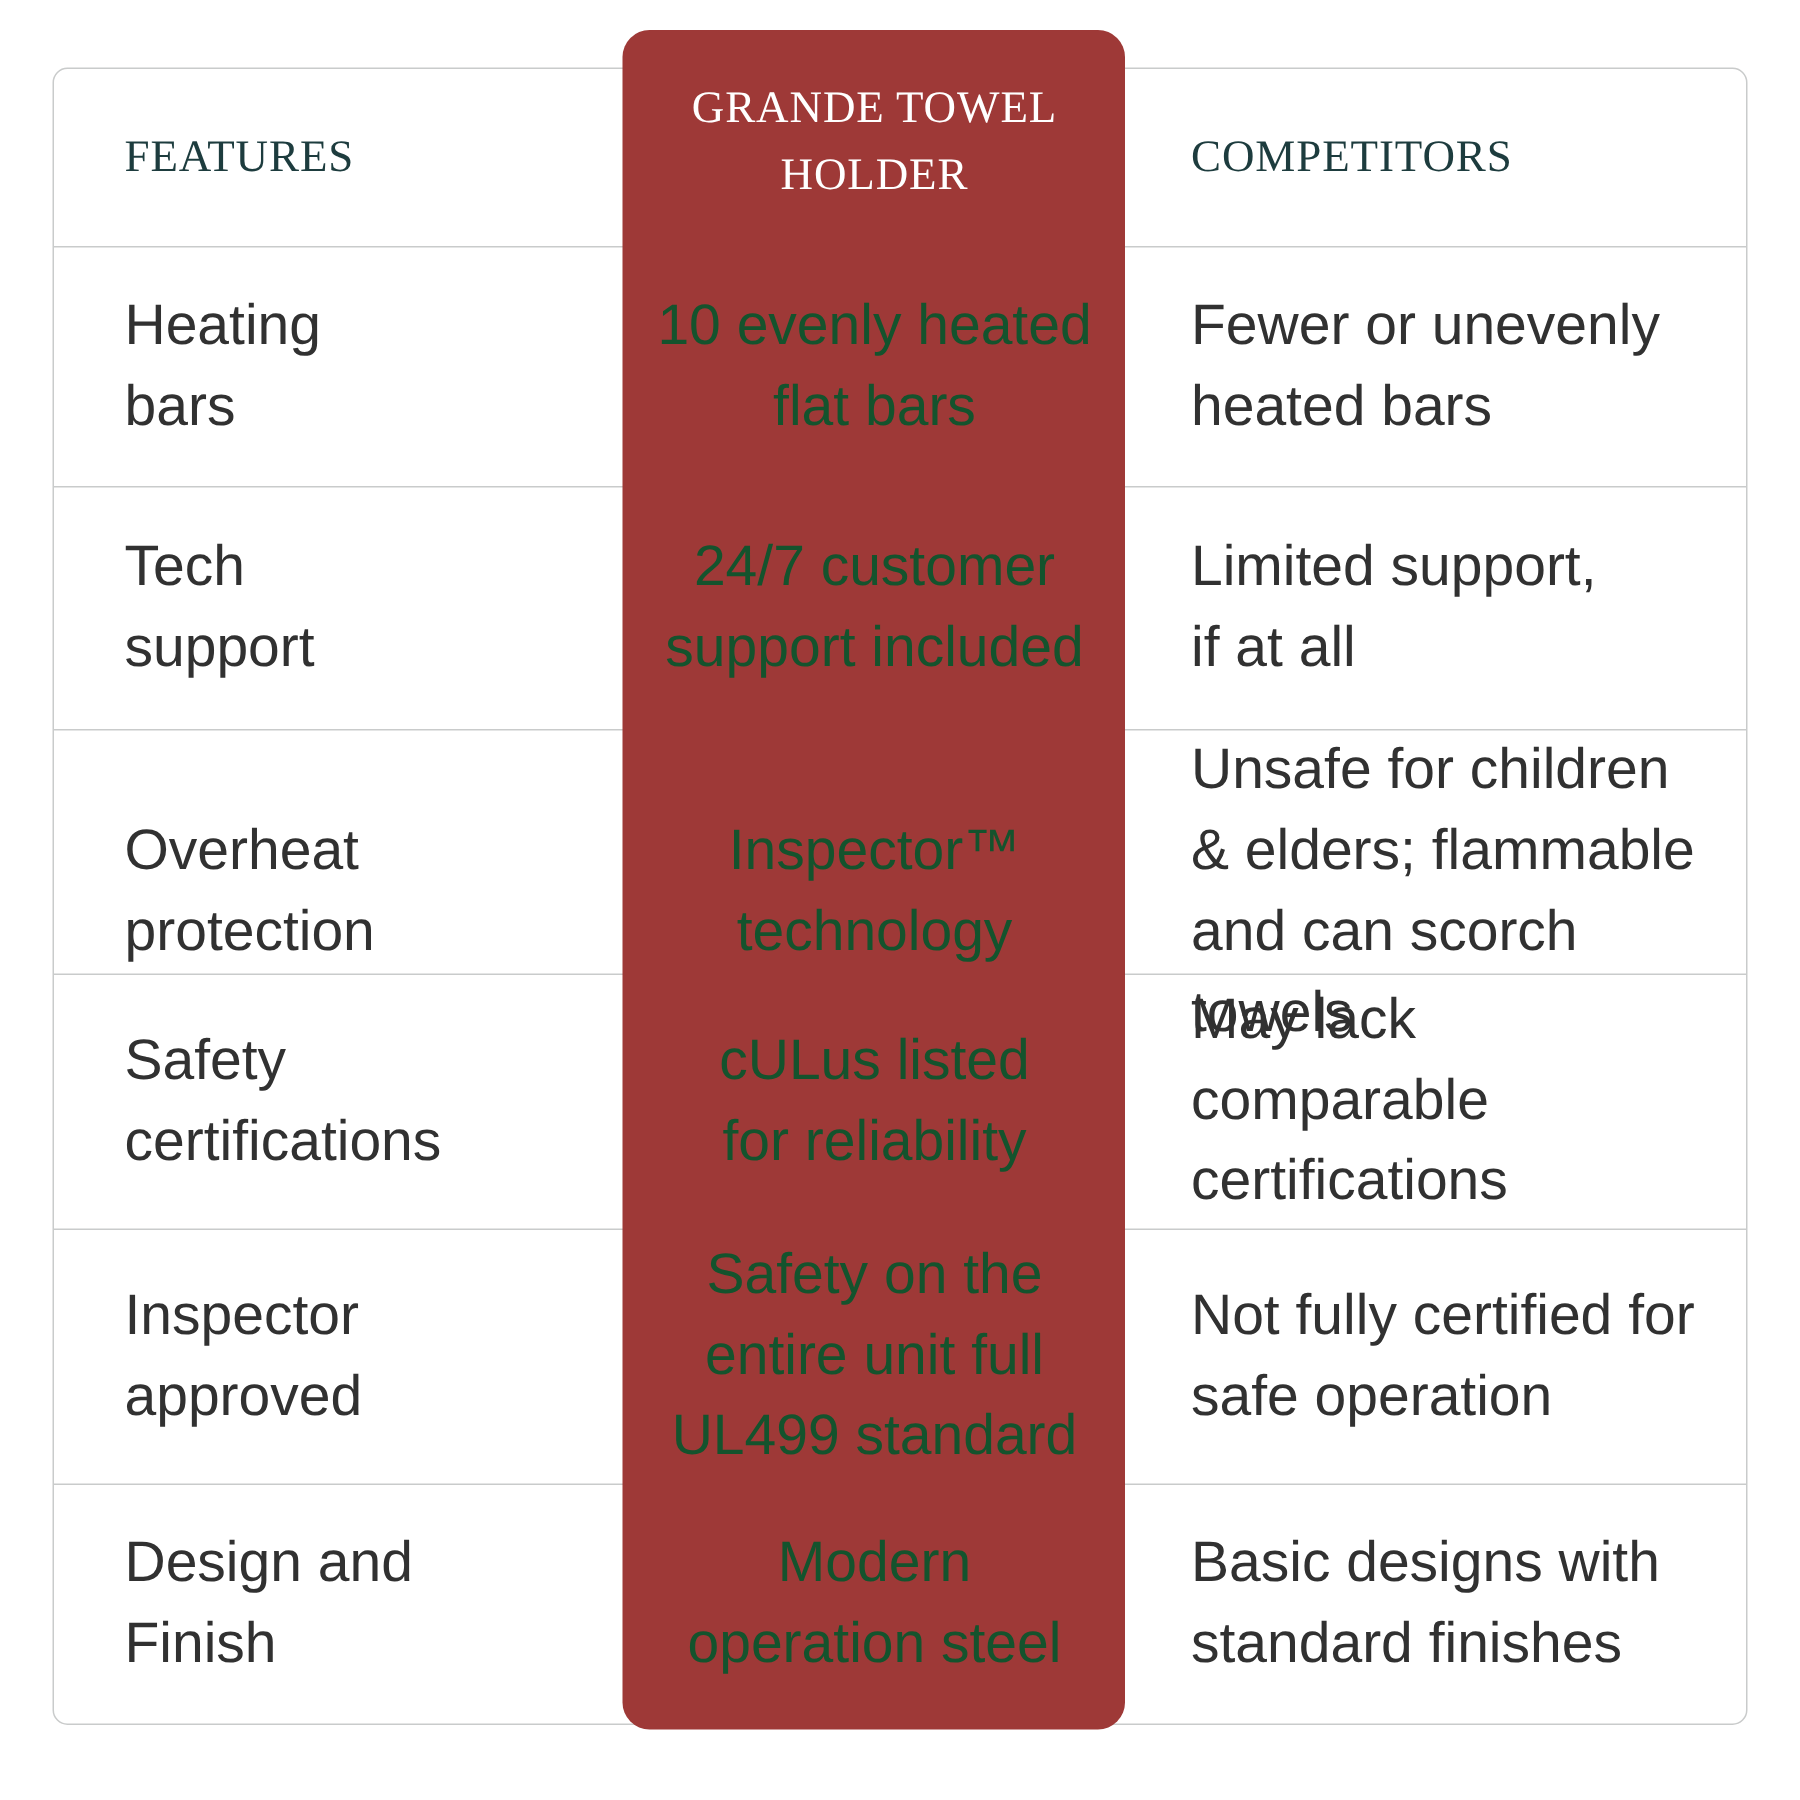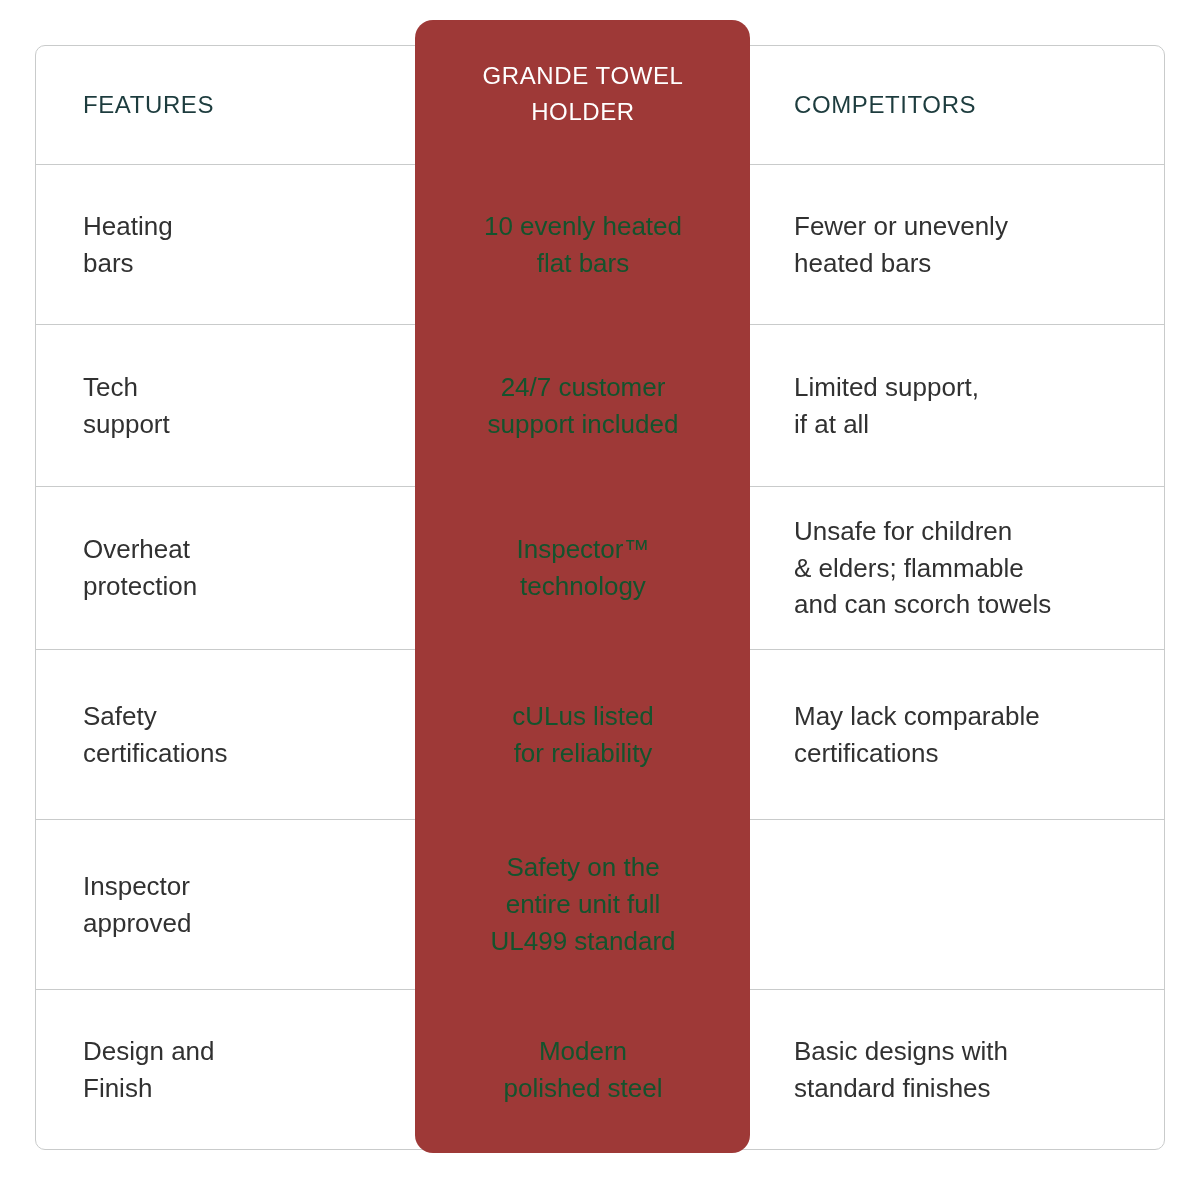--- a/index.html
+++ b/index.html
@@ -36,36 +36,37 @@
   .row-4 { height: 170px; }
   .row-5 { height: 170px; }
   .row-6 { height: 159px; }
 
   .cell {
     position: relative;
     z-index: 2;
     display: flex;
     align-items: center;
     white-space: pre-line;
-    font-size: 26px;
+    font-size: 38px;
     line-height: 1.42;
     color: #313131;
   }
   .feature   { padding-left: 47px; padding-right: 10px; }
   .competitor{ padding-left: 44px; padding-right: 14px; }
   .product   {
     justify-content: center;
     text-align: center;
     color: #14532d;
     padding: 0 22px;
   }
   .header-cell {
     color: #1d3c3e;
-    font-size: 24px;
+    font-size: 30px;
     letter-spacing: 0.6px;
+    font-family: Liberation Serif, serif;
   }
   .product.header-cell {
     color: #ffffff;
     padding-bottom: 22px;
     line-height: 1.5;
   }
 
   
   .panel {
     position: absolute;
@@ -127,25 +128,27 @@
       <div class="cell competitor">May lack comparable
 certifications</div>
     </div>
 
     <div class="row row-5">
       <div class="cell feature">Inspector
 approved</div>
       <div class="cell product">Safety on the
 entire unit full
 UL499 standard</div>
+      <div class="cell competitor">Not fully certified for
+safe operation</div>
     </div>
 
     <div class="row row-6">
       <div class="cell feature">Design and
 Finish</div>
       <div class="cell product">Modern
-polished steel</div>
+operation steel</div>
       <div class="cell competitor">Basic designs with
 standard finishes</div>
     </div>
 
   </div>
 </div>
 
 </body></html>

